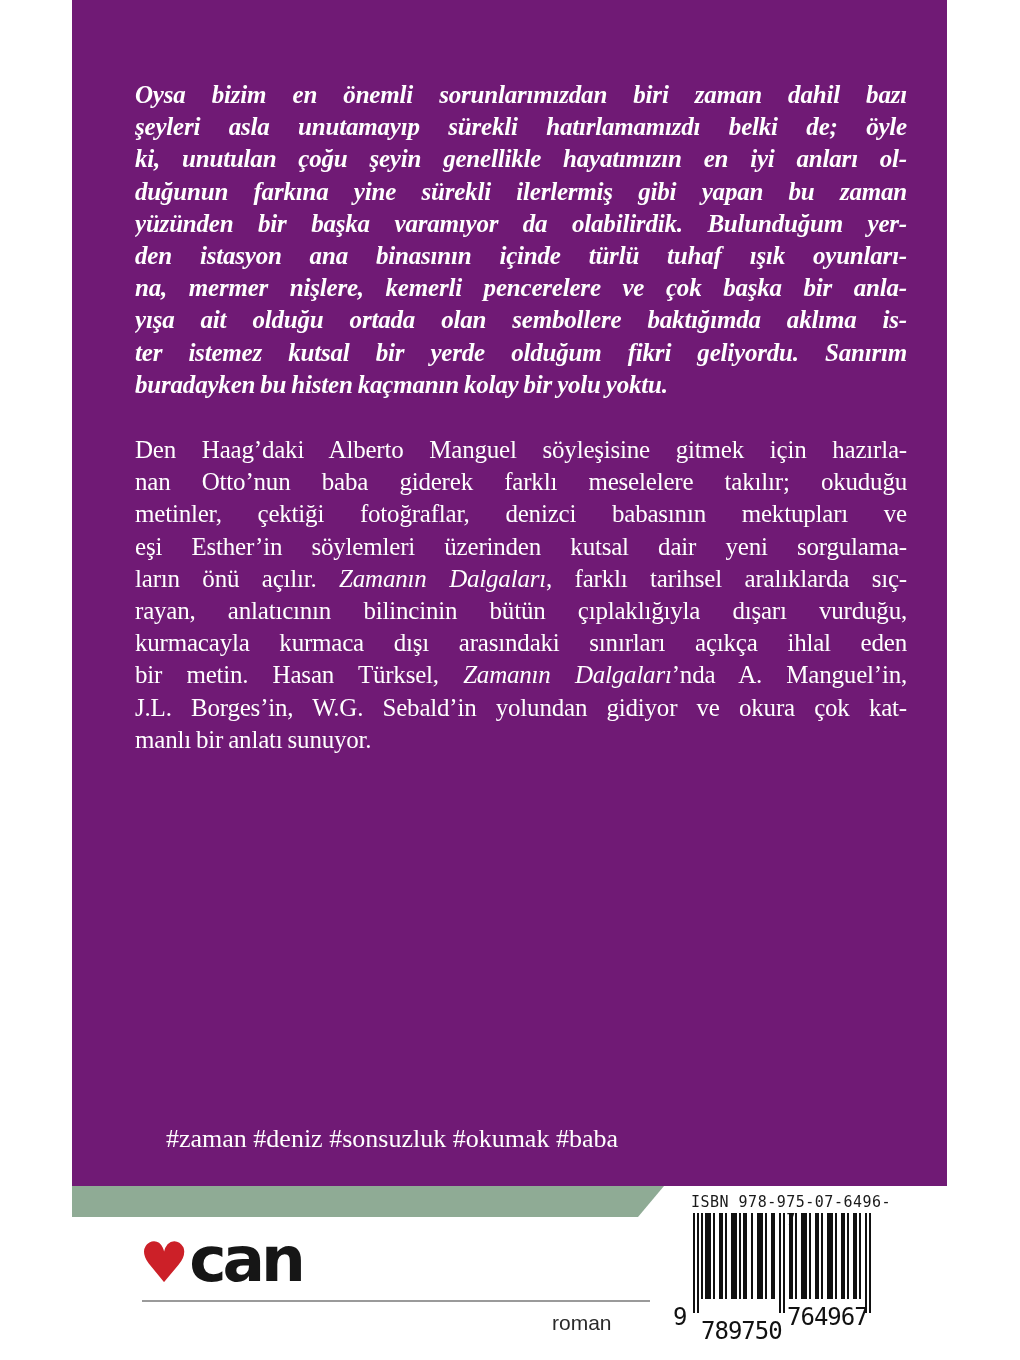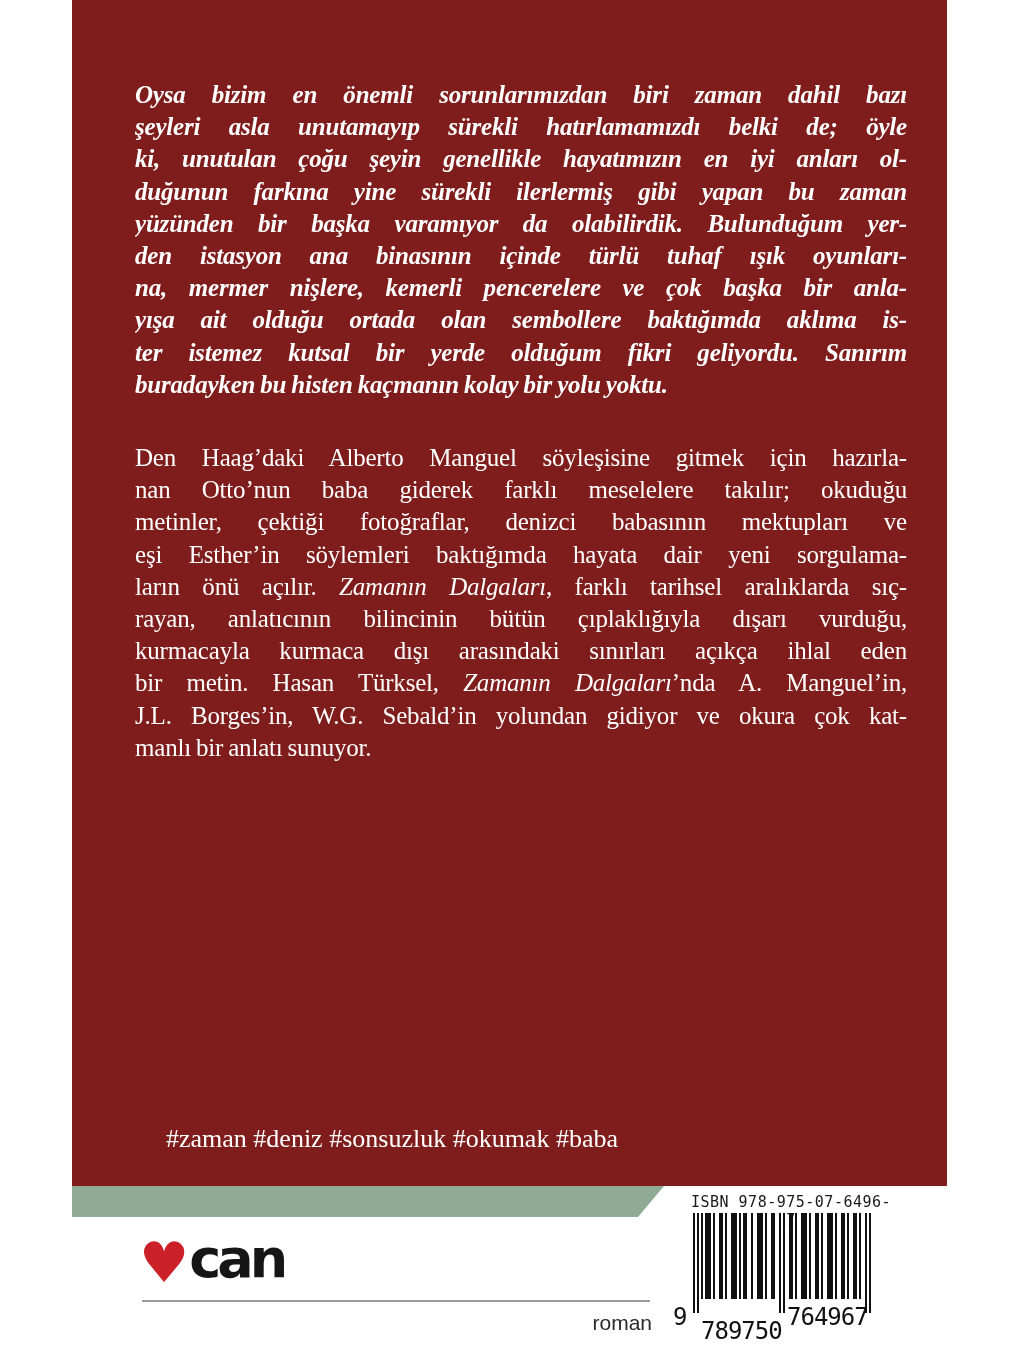--- a/index.html
+++ b/index.html
@@ -1,44 +1,44 @@
 <!DOCTYPE html>
 <html><head>
 <meta charset="utf-8">
 <style>
   html,body{margin:0;padding:0;background:#ffffff;}
   .page{position:relative;width:1020px;height:1360px;background:#ffffff;overflow:hidden;
         font-family:"Liberation Serif",serif;}
-  .red-panel{position:absolute;left:72px;top:0;width:875px;height:1186px;background:#7f1d1d;}
+  .red-panel{position:absolute;left:72px;top:0;width:875px;height:1186px;background:#701a75;}
   .green-strip{position:absolute;left:72px;top:1186px;width:592px;height:31px;background:#8fab95;
         clip-path:polygon(0 0,100% 0,calc(100% - 26px) 100%,0 100%);}
 
   
   .textblock{position:absolute;left:63px;width:772px;color:#ffffff;}
   .quote-block{top:79px;font-weight:bold;font-style:italic;font-size:25px;}
-  .desc-block{top:434px;font-size:25px;margin-top:8px;}
+  .desc-block{top:434px;font-size:25px;}
   .jline{line-height:32.2px;height:32.2px;overflow:hidden;text-align:justify;
          letter-spacing:-0.2px;word-spacing:-1px;}
   .jline.just::after{content:"";display:inline-block;width:100%;height:0;}
   .hashtags{position:absolute;left:63px;top:1124px;color:#ffffff;font-size:26px;
          font-family:"Liberation Serif",serif;margin-left:31px;}
 
   
   .logo-row{position:absolute;left:139px;top:1236px;display:flex;align-items:center;height:58px;}
   .heart{font-family:"DejaVu Sans",sans-serif;color:#cc2028;font-size:56px;line-height:1;
          transform:translateY(-2px);}
-  .logo-word{font-family:"DejaVu Sans",sans-serif;font-weight:bold;color:#161616;font-size:54px;
+  .logo-word{font-family:"DejaVu Sans",sans-serif;font-weight:bold;color:#161616;font-size:63px;
          letter-spacing:-4px;line-height:1;transform:translateY(-6px);}
   .footer-rule{position:absolute;left:142px;top:1300px;width:508px;height:2px;background:#9a9a9a;}
   .social-row{position:absolute;left:142px;top:1386px;display:flex;align-items:center;gap:10px;
          font-family:"Liberation Sans",sans-serif;font-size:20px;color:#3d3d3d;height:26px;justify-content:flex-end;}
   .sep{color:#9a9a9a;font-size:21px;transform:translateY(-1px);}
   .fb-glyph{font-family:"Liberation Sans",sans-serif;font-weight:bold;font-size:22px;color:#2b2b2b;}
   .x-glyph{font-family:"DejaVu Sans",sans-serif;font-size:18px;color:#6d6d6d;}
-  .genre{position:absolute;left:552px;top:1311px;width:100px;text-align:right;
+  .genre{position:absolute;left:552px;top:1311px;width:100px;
          font-family:"Liberation Sans",sans-serif;font-size:21px;color:#2a2a2a;}
 
   
   .isbn-label{position:absolute;left:688px;top:1193px;width:206px;text-align:center;
          font-family:"DejaVu Sans Mono",monospace;font-size:15px;letter-spacing:0.5px;color:#1a1a1a;}
   .barcode{position:absolute;left:693px;top:1213px;}
   .barcode-digits{position:absolute;left:693px;top:1301px;width:178px;height:32px;
          font-family:"DejaVu Sans Mono",monospace;font-size:24px;color:#111;}
   .bd-first{position:absolute;left:-20px;top:2px;}
   .bd-left{position:absolute;left:8px;width:78px;text-align:center;top:16px;letter-spacing:-1px;}
@@ -60,21 +60,21 @@
         <div class="jline just">den istasyon ana binasının içinde türlü tuhaf ışık oyunları-</div>
         <div class="jline just">na, mermer nişlere, kemerli pencerelere ve çok başka bir anla-</div>
         <div class="jline just">yışa ait olduğu ortada olan sembollere baktığımda aklıma is-</div>
         <div class="jline just">ter istemez kutsal bir yerde olduğum fikri geliyordu. Sanırım</div>
         <div class="jline">buradayken bu histen kaçmanın kolay bir yolu yoktu.</div>
       </div>
     <div class="textblock desc-block">
         <div class="jline just">Den Haag’daki Alberto Manguel söyleşisine gitmek için hazırla-</div>
         <div class="jline just">nan Otto’nun baba giderek farklı meselelere takılır; okuduğu</div>
         <div class="jline just">metinler, çektiği fotoğraflar, denizci babasının mektupları ve</div>
-        <div class="jline just">eşi Esther’in söylemleri baktığımda hayata dair yeni sorgulama-</div>
+        <div class="jline just">eşi Esther’in söylemleri üzerinden kutsal dair yeni sorgulama-</div>
         <div class="jline just">ların önü açılır. <i>Zamanın Dalgaları</i>, farklı tarihsel aralıklarda sıç-</div>
         <div class="jline just">rayan, anlatıcının bilincinin bütün çıplaklığıyla dışarı vurduğu,</div>
         <div class="jline just">kurmacayla kurmaca dışı arasındaki sınırları açıkça ihlal eden</div>
         <div class="jline just">bir metin. Hasan Türksel, <i>Zamanın Dalgaları</i>’nda A. Manguel’in,</div>
         <div class="jline just">J.L. Borges’in, W.G. Sebald’in yolundan gidiyor ve okura çok kat-</div>
         <div class="jline">manlı bir anlatı sunuyor.</div>
       </div>
     <div class="hashtags">#zaman #deniz #sonsuzluk #okumak #baba</div>
   </div>
 

